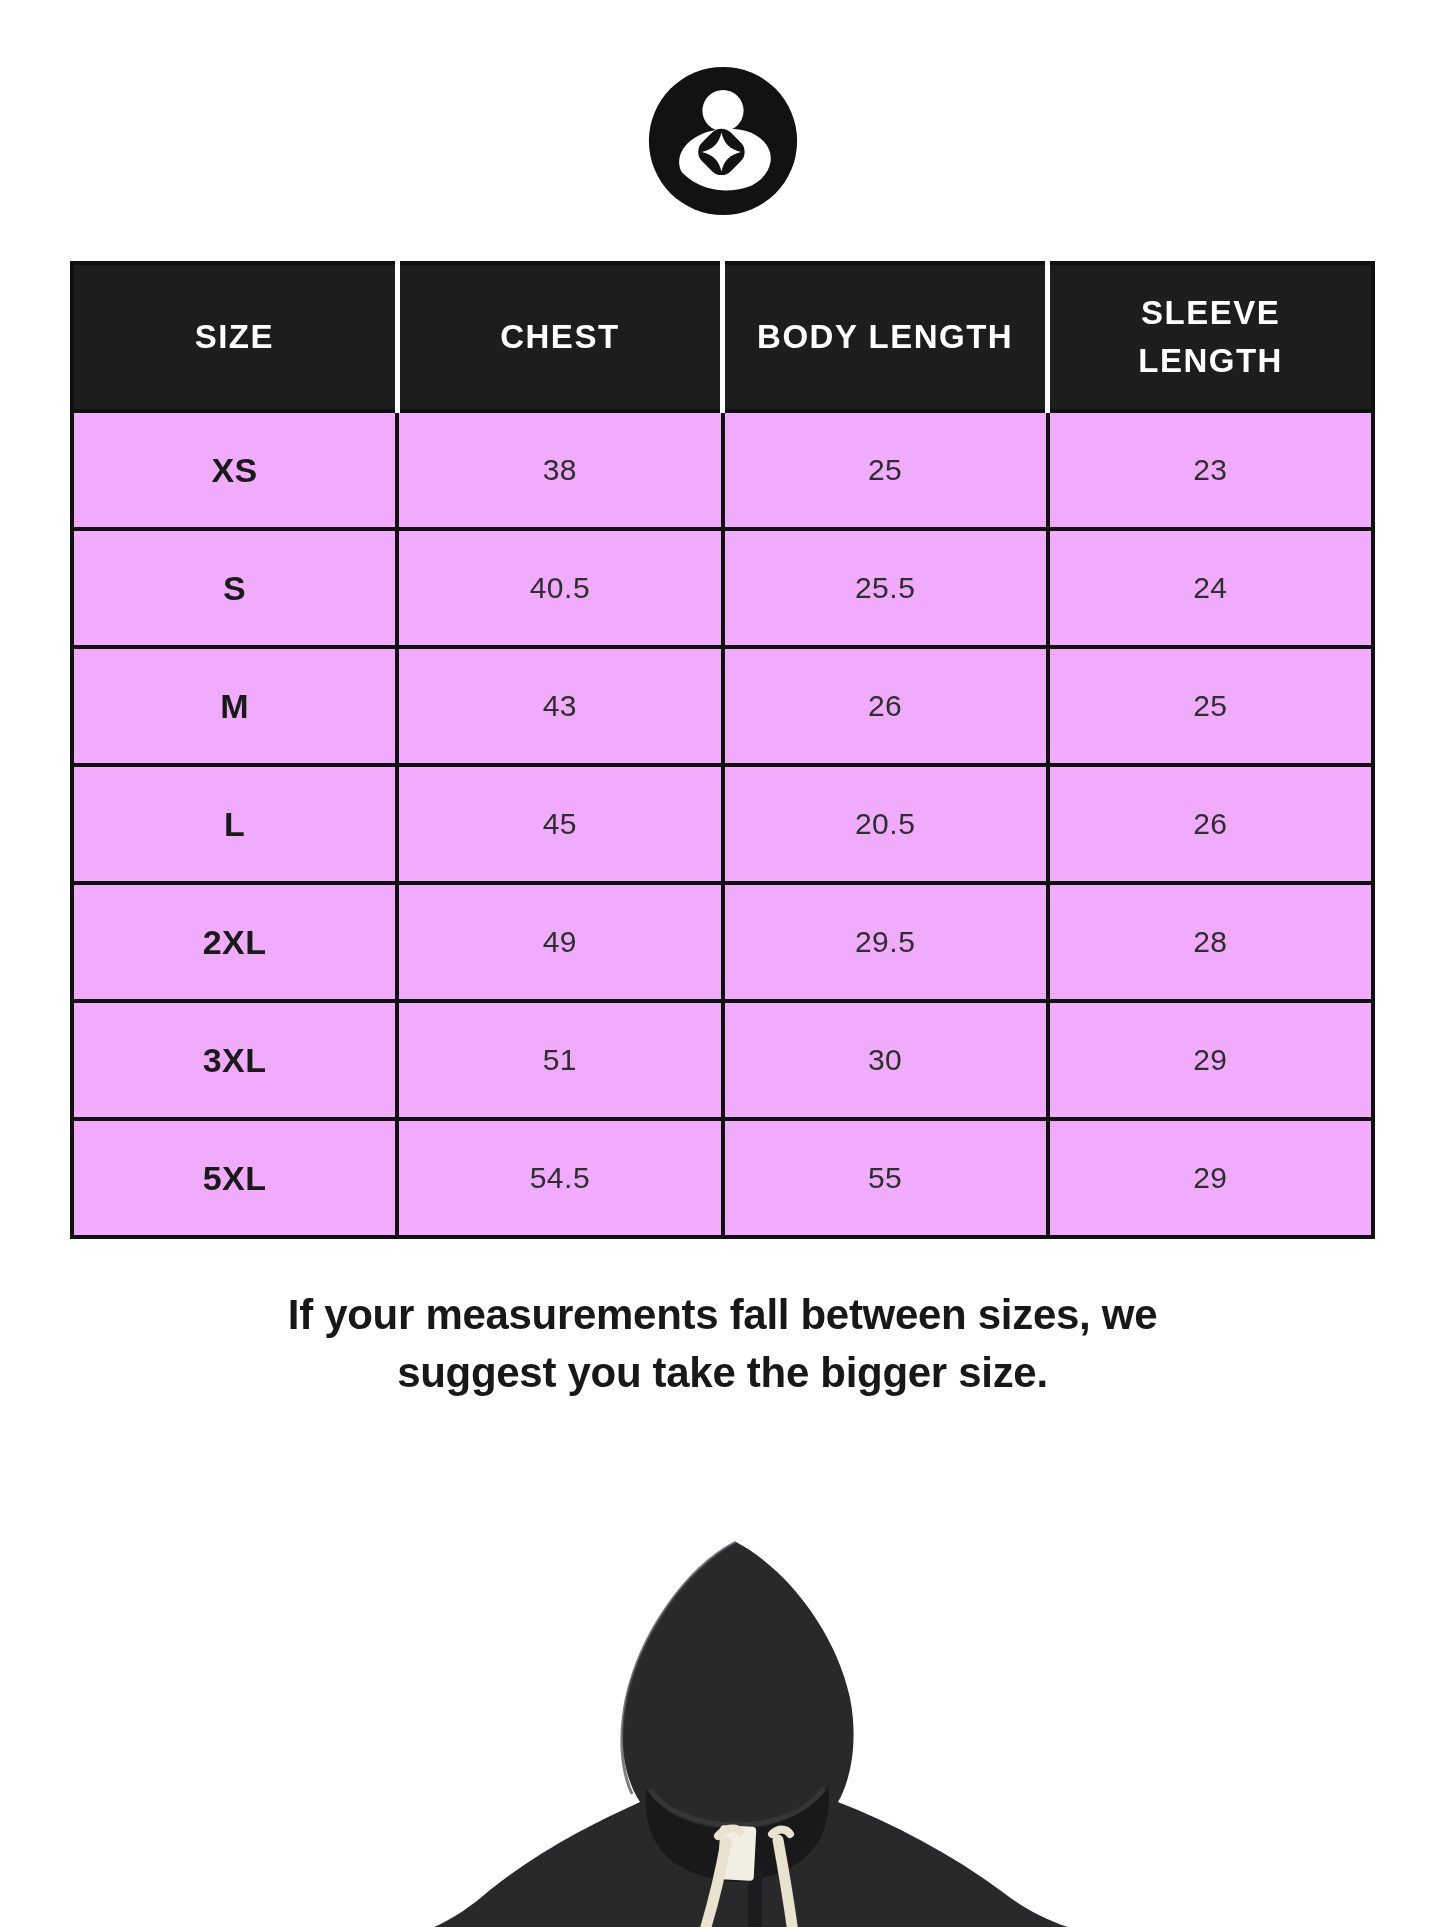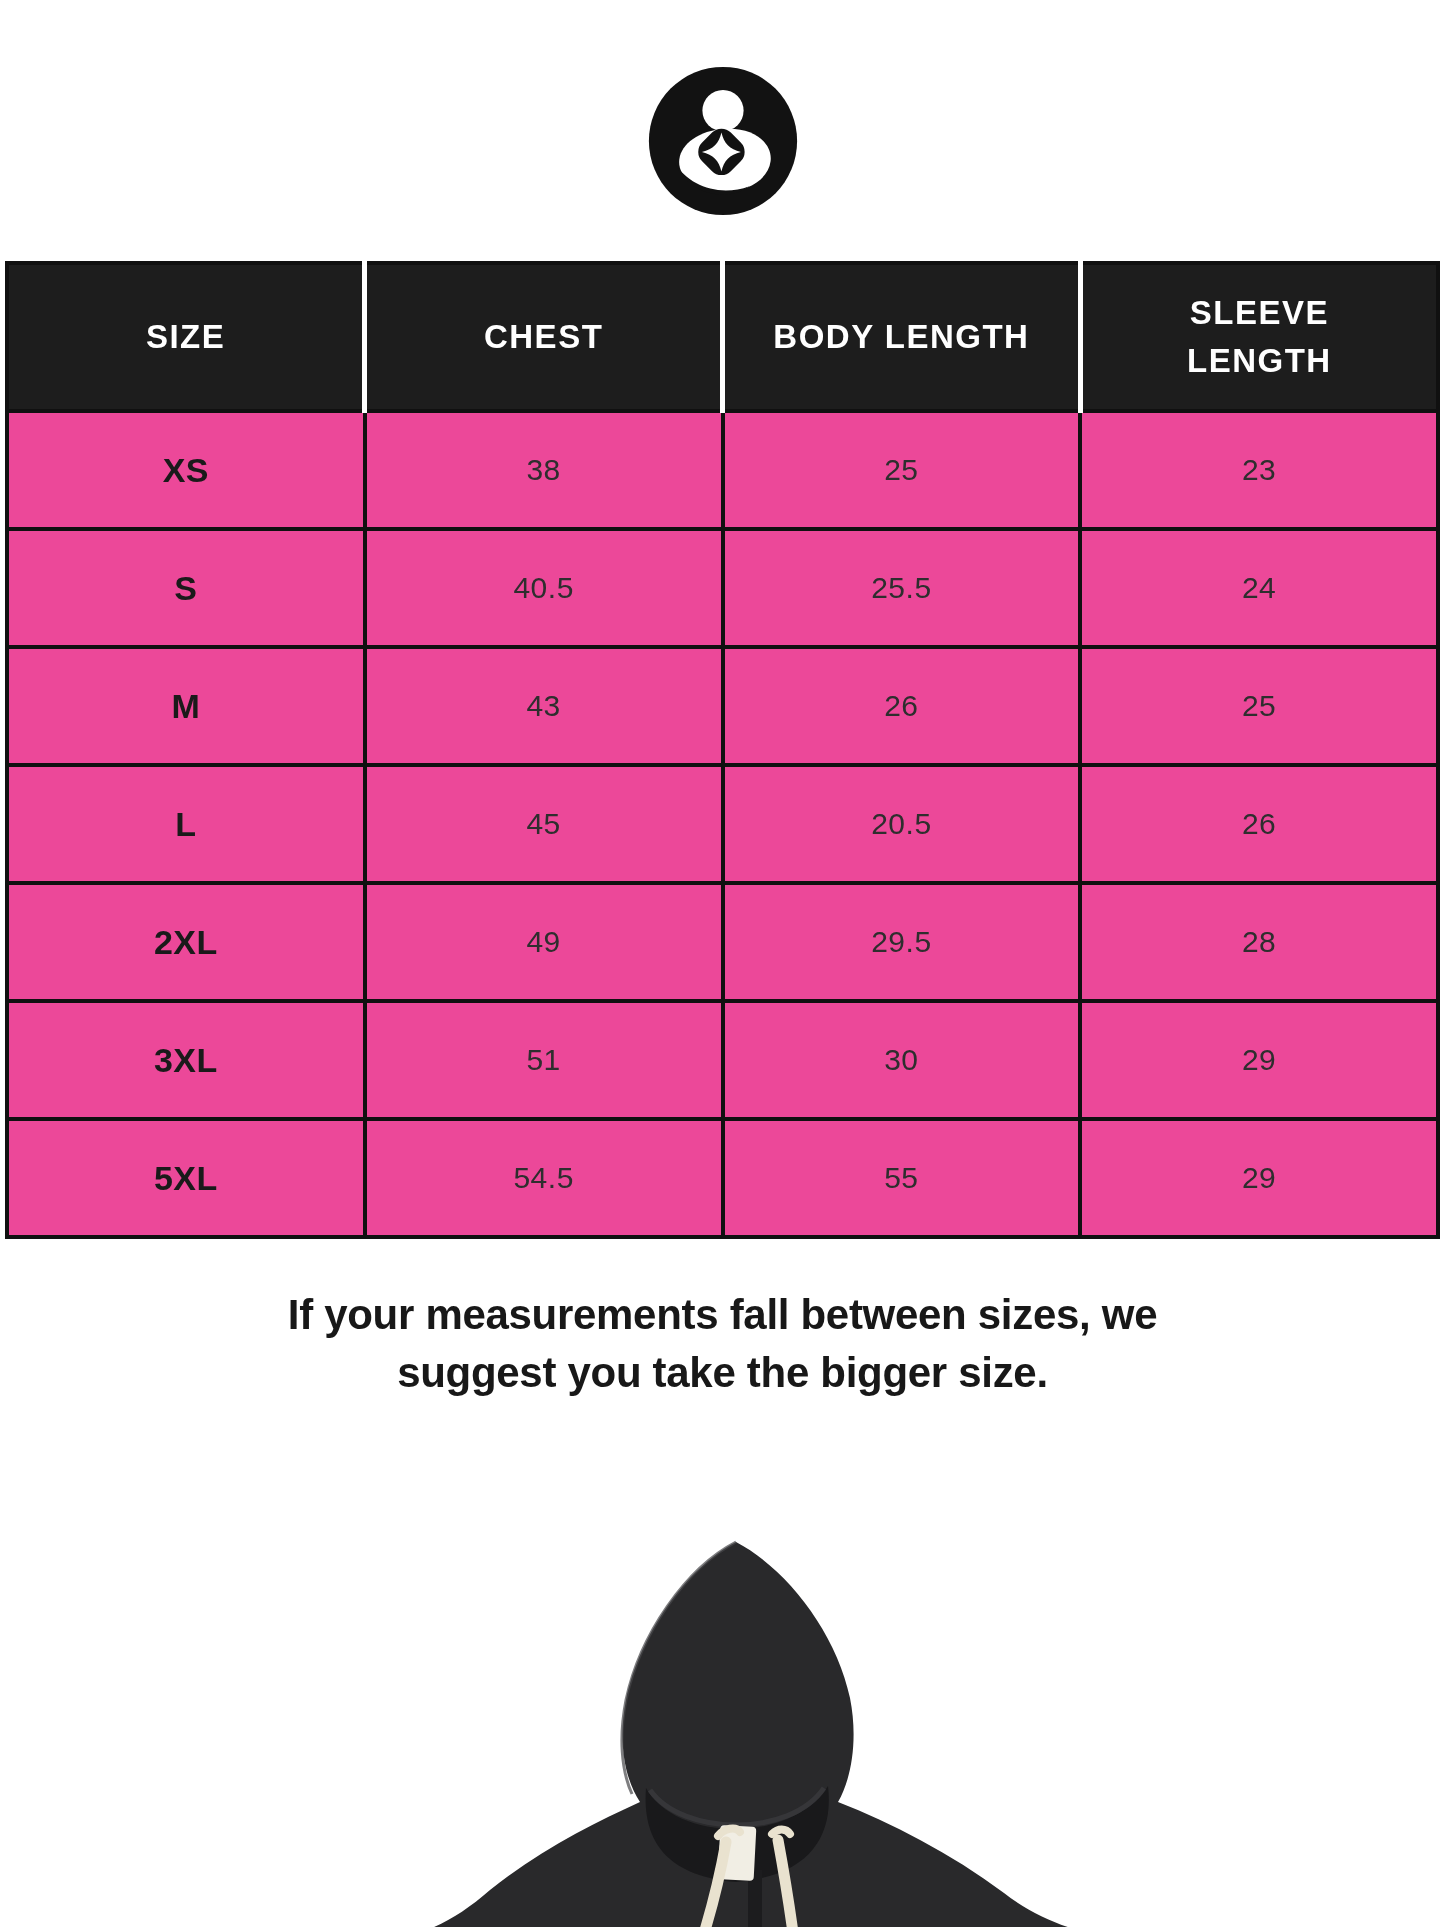--- a/index.html
+++ b/index.html
@@ -25,21 +25,21 @@
   h1.title {
     font-size:74px;
     font-weight:700;
     letter-spacing:-1px;
     color:#131313;
     white-space:nowrap;
   }
 
   
   table.size-table {
-    width:1435px;
+    width:1305px;
     margin:41px auto 0 auto;
     border-collapse:collapse;
     border:4px solid #101010;
     table-layout:fixed;
   }
   .size-table th {
     background:#1d1d1d;
     color:#ffffff;
     font-size:33px;
     font-weight:700;
@@ -51,21 +51,21 @@
     border-right:5px solid #ffffff;
     border-bottom:4px solid #101010;
     padding:0 30px;
   }
   .size-table th:last-child { border-right:none; }
   .size-table td {
     height:118px;
     text-align:center;
     vertical-align:middle;
     border:4px solid #101010;
-    background:#ec4899;
+    background:#f0abfc;
   }
   td.cell-size {
     font-size:34px;
     font-weight:700;
     color:#1a1a1a;
     letter-spacing:0.5px;
   }
   td.cell-val {
     font-size:30px;
     font-weight:400;

